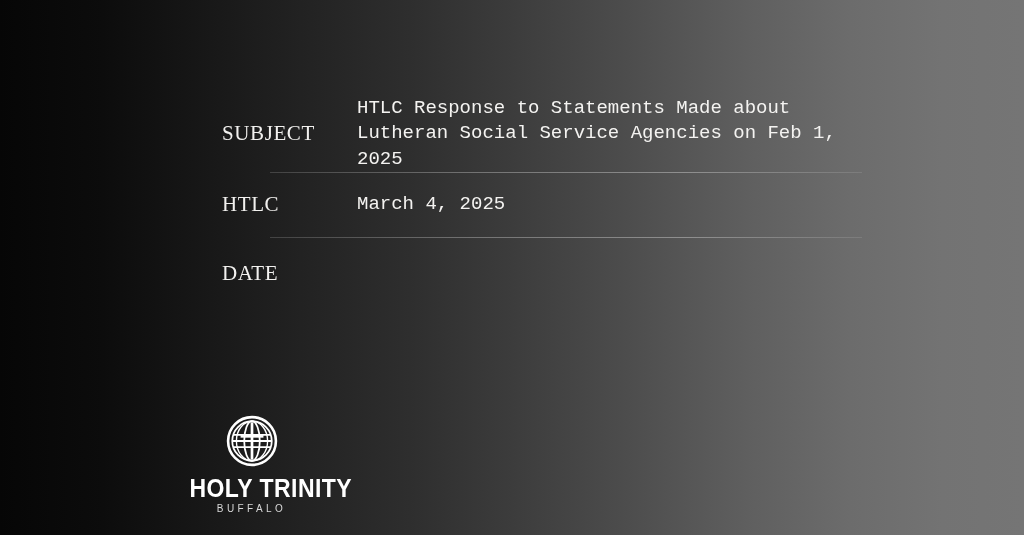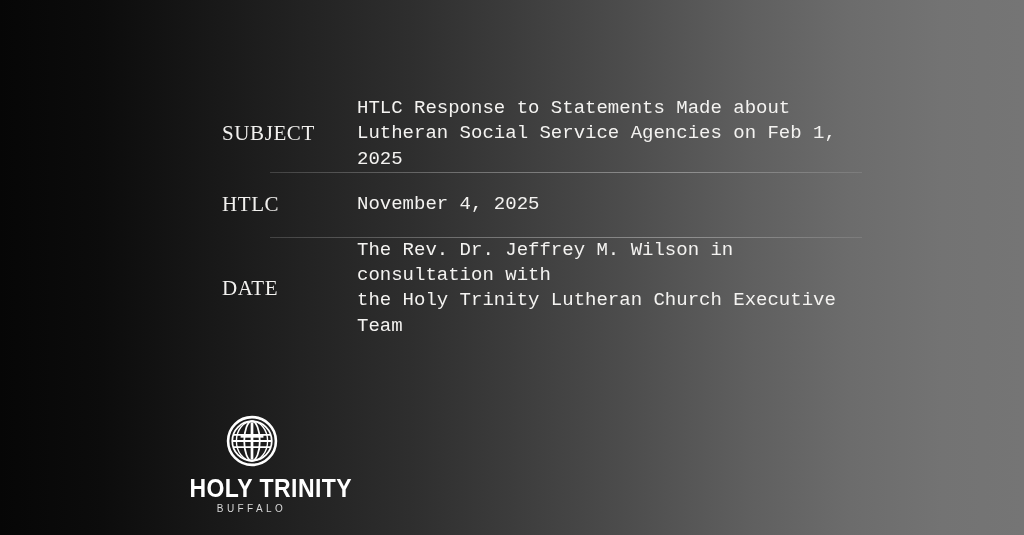--- a/index.html
+++ b/index.html
@@ -125,29 +125,27 @@
     <div class="memo-row subject">
       <div class="memo-label">SUBJECT</div>
       <div class="memo-value">HTLC Response to Statements Made about
 Lutheran Social Service Agencies on Feb 1, 2025</div>
     </div>
 
     <div class="memo-rule"></div>
 
     <div class="memo-row date">
       <div class="memo-label">HTLC</div>
-      <div class="memo-value">November 4, 2025</div>
+      <div class="memo-value">March 4, 2025</div>
     </div>
 
     <div class="memo-rule"></div>
 
     <div class="memo-row from">
       <div class="memo-label">DATE</div>
-      <div class="memo-value">The Rev. Dr. Jeffrey M. Wilson in consultation with
-the Holy Trinity Lutheran Church Executive Team</div>
     </div>
 
   </div>
 
   <div class="logo">
 
     <svg class="logo-emblem" width="52" height="52" viewBox="0 0 100 100">
 
       <circle cx="50" cy="50" r="46" fill="none" stroke="#ffffff" stroke-width="5"></circle>
 

